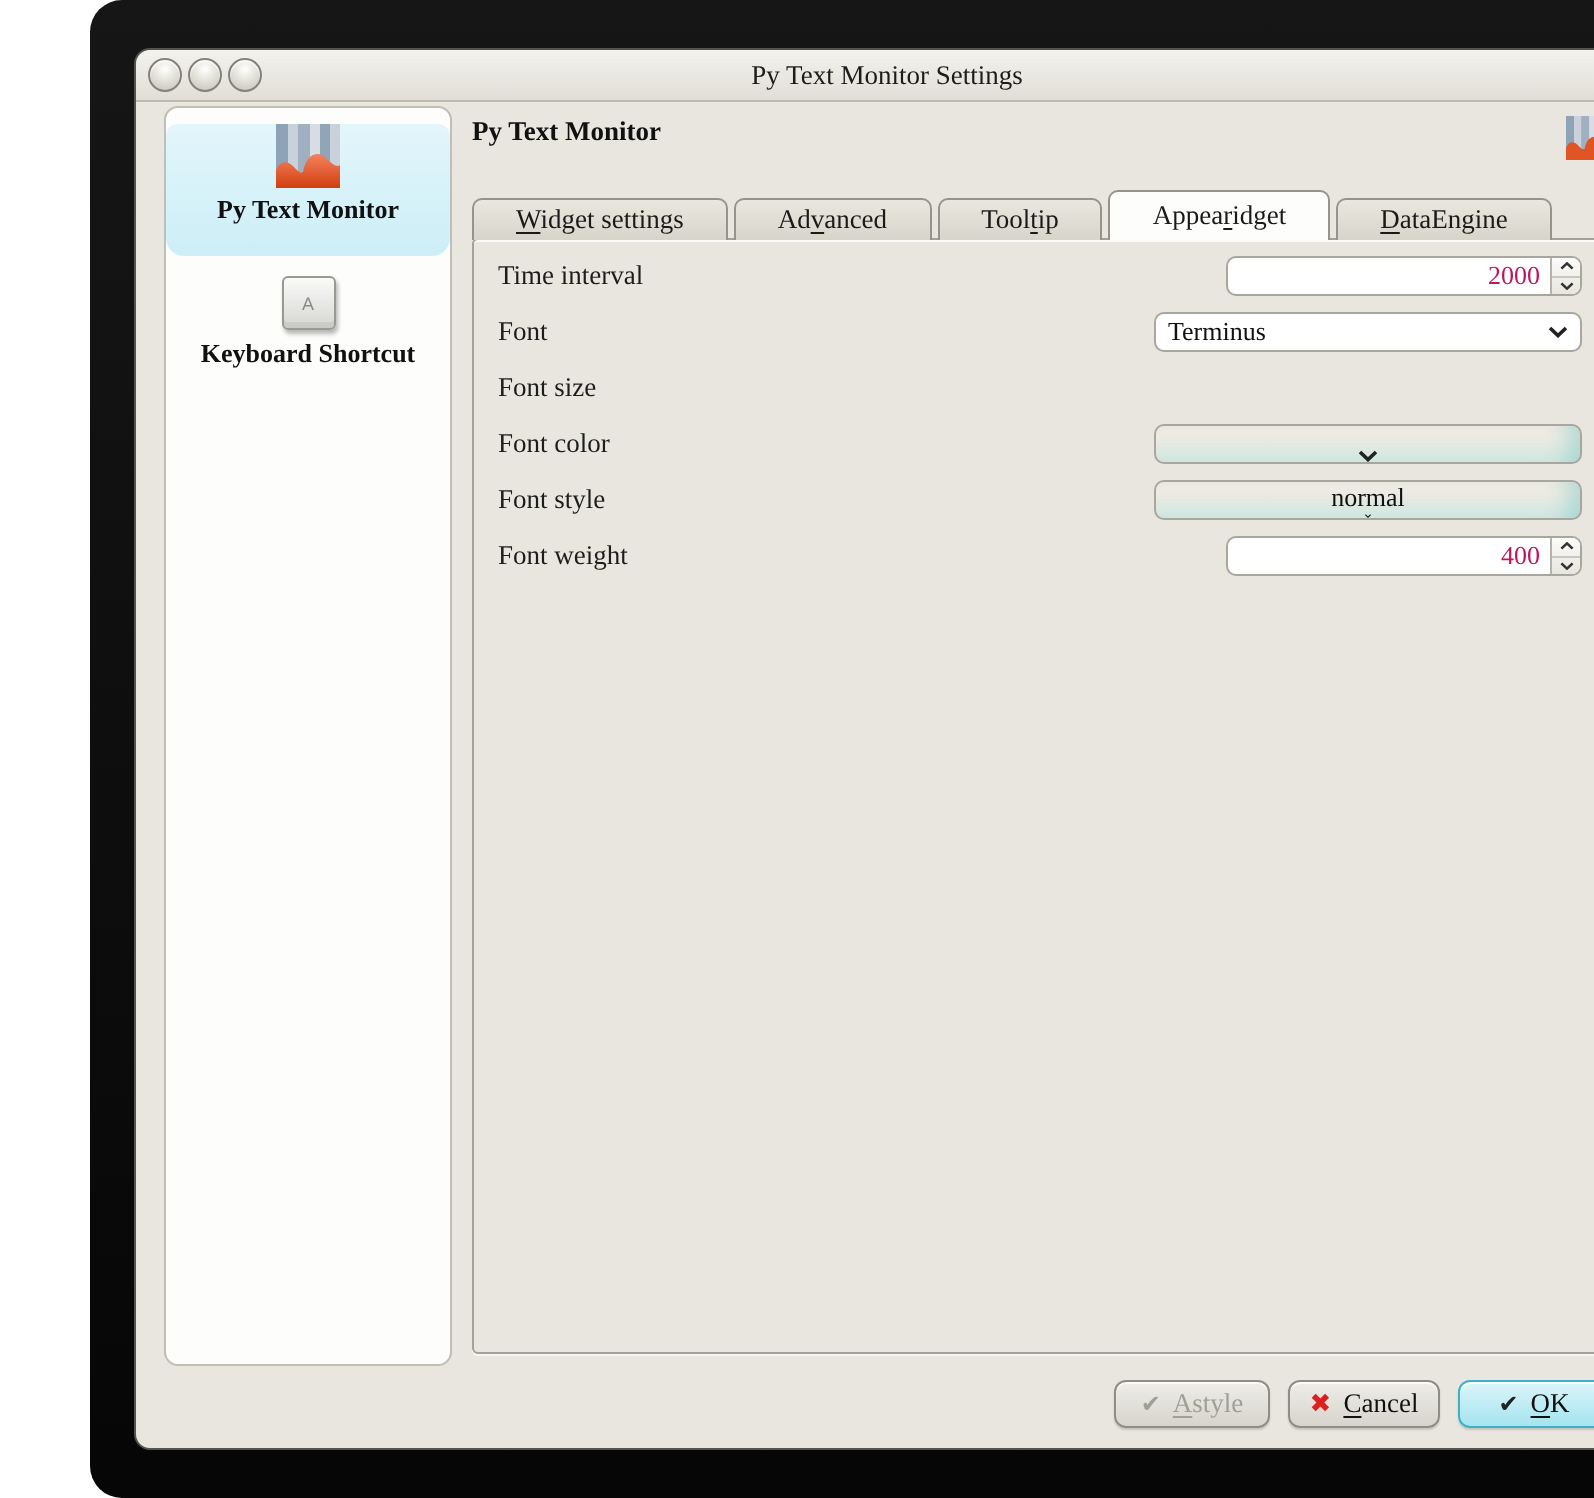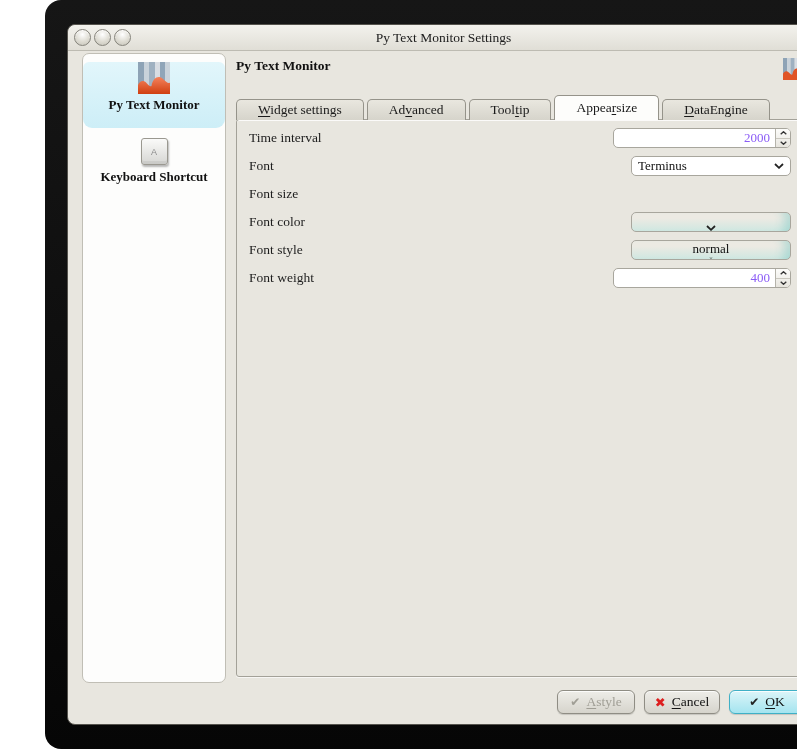--- a/index.html
+++ b/index.html
@@ -51,27 +51,27 @@
   .pane { position:absolute; left:168px; top:94px; width:567px; height:558px;
           border:1px solid #a3a198; border-radius:3px; background:#e8e6df;
           box-shadow:0 1px 0 rgba(255,255,255,.65), inset 0 1px 0 rgba(255,255,255,.8);
           padding-top:8px; z-index:2; }
   .row { display:flex; align-items:center; justify-content:space-between;
          height:20px; margin:0 11px 8px 12px; }
   .row-label { font-size:13.5px; color:#1d1d1d; }
 
   .spinbox { width:178px; height:20px; display:flex; border:1px solid #a8a69d; border-radius:5px;
              background:#fff; overflow:hidden; }
-  .spin-value { flex:1; font-size:13px; text-align:right; padding-right:5px; line-height:18px; color:#8b5cf6; }
+  .spin-value { flex:1; font-size:13px; text-align:right; padding-right:5px; line-height:18px; color:#be185d; }
   .spin-btns { width:15px; border-left:1px solid #b5b3aa; display:flex; flex-direction:column;
                background:linear-gradient(180deg,#fcfcfa,#e7e5de); }
   .spin-up,.spin-down { flex:1; display:flex; align-items:center; justify-content:center; }
   .spin-down { border-top:1px solid #c9c7be; }
 
-  .combobox { width:160px; height:20px; display:flex; align-items:center; justify-content:space-between;
+  .combobox { width:214px; height:20px; display:flex; align-items:center; justify-content:space-between;
               border:1px solid #a8a69d; border-radius:5px; background:#fff; padding:0 6px; }
   .combobox.tinted { background:linear-gradient(180deg,#eceae3 30%,#cfe7e1);
                      box-shadow:inset -14px 0 10px -8px rgba(120,200,195,.45);flex-direction:column; }
   .combo-value { font-size:13px; color:#111; }
   .swatch { flex:1; height:16px; margin:0 8px 0 -4px; border-radius:5px; }
 
   
   .footer { position:absolute; left:0; top:665px; width:737px; display:flex; justify-content:flex-end; gap:9px; }
   .btn { height:24px; display:flex; align-items:center; justify-content:center; gap:6px;
          font-size:13.5px; border-radius:6px; border:1px solid #8f8d84; color:#111;
@@ -142,21 +142,21 @@
       <div class="tab">
           <span><span></span><span class="mn">W</span><span>idget settings</span></span>
         </div>
       <div class="tab">
           <span><span>Ad</span><span class="mn">v</span><span>anced</span></span>
         </div>
       <div class="tab">
           <span><span>Tool</span><span class="mn">t</span><span>ip</span></span>
         </div>
       <div class="tab active">
-          <span><span>Appea</span><span class="mn">r</span><span>size</span></span>
+          <span><span>Appea</span><span class="mn">r</span><span>idget</span></span>
         </div>
       <div class="tab">
           <span><span></span><span class="mn">D</span><span>ataEngine</span></span>
         </div>
     </div>
 
     <div class="pane">
 
       <div class="row">
         <span class="row-label">Time interval</span>

